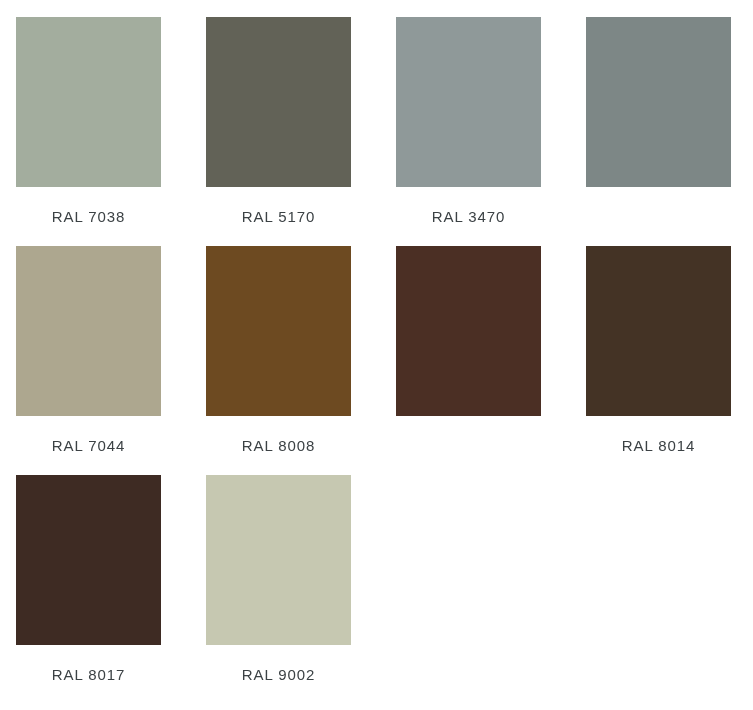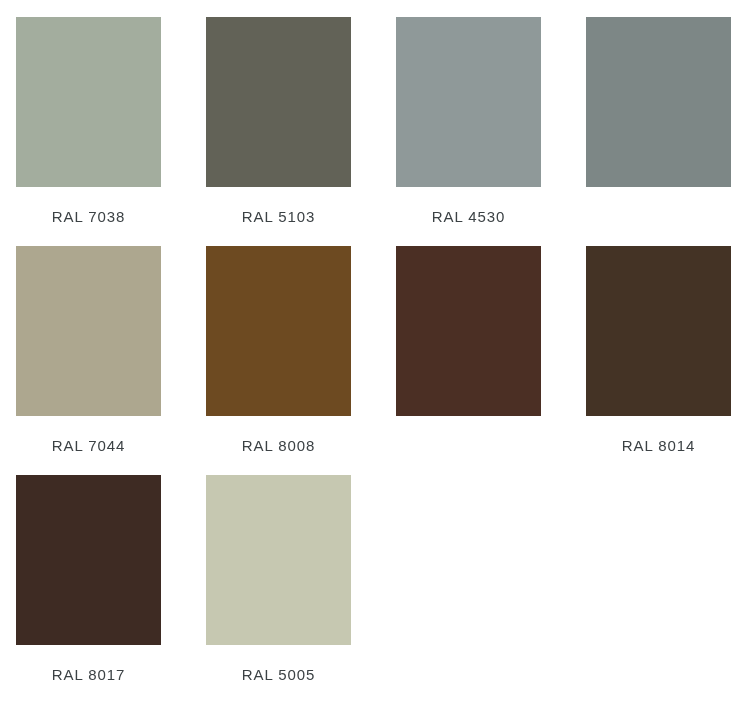--- a/index.html
+++ b/index.html
@@ -60,25 +60,25 @@
 </head>
 <body style="background: rgb(255, 255, 255);">
 
 <main id="swatch-grid">
     <div class="swatch-cell">
       <div class="swatch-chip" style="background-color: rgb(163, 173, 158);"></div>
       <span class="swatch-label">RAL 7038</span>
     </div>
     <div class="swatch-cell">
       <div class="swatch-chip" style="background-color: rgb(98, 98, 87);"></div>
-      <span class="swatch-label">RAL 5103</span>
+      <span class="swatch-label">RAL 5170</span>
     </div>
     <div class="swatch-cell">
       <div class="swatch-chip" style="background-color: rgb(143, 153, 153);"></div>
-      <span class="swatch-label">RAL 4530</span>
+      <span class="swatch-label">RAL 3470</span>
     </div>
     <div class="swatch-cell">
       <div class="swatch-chip" style="background-color: rgb(125, 135, 134);"></div>
     </div>
     <div class="swatch-cell">
       <div class="swatch-chip" style="background-color: rgb(173, 167, 143);"></div>
       <span class="swatch-label">RAL 7044</span>
     </div>
     <div class="swatch-cell">
       <div class="swatch-chip" style="background-color: rgb(109, 74, 33);"></div>
@@ -90,15 +90,15 @@
     <div class="swatch-cell">
       <div class="swatch-chip" style="background-color: rgb(68, 51, 37);"></div>
       <span class="swatch-label">RAL 8014</span>
     </div>
     <div class="swatch-cell">
       <div class="swatch-chip" style="background-color: rgb(62, 43, 35);"></div>
       <span class="swatch-label">RAL 8017</span>
     </div>
     <div class="swatch-cell">
       <div class="swatch-chip" style="background-color: rgb(198, 200, 177);"></div>
-      <span class="swatch-label">RAL 5005</span>
+      <span class="swatch-label">RAL 9002</span>
     </div>
   </main>
 
 </body></html>

